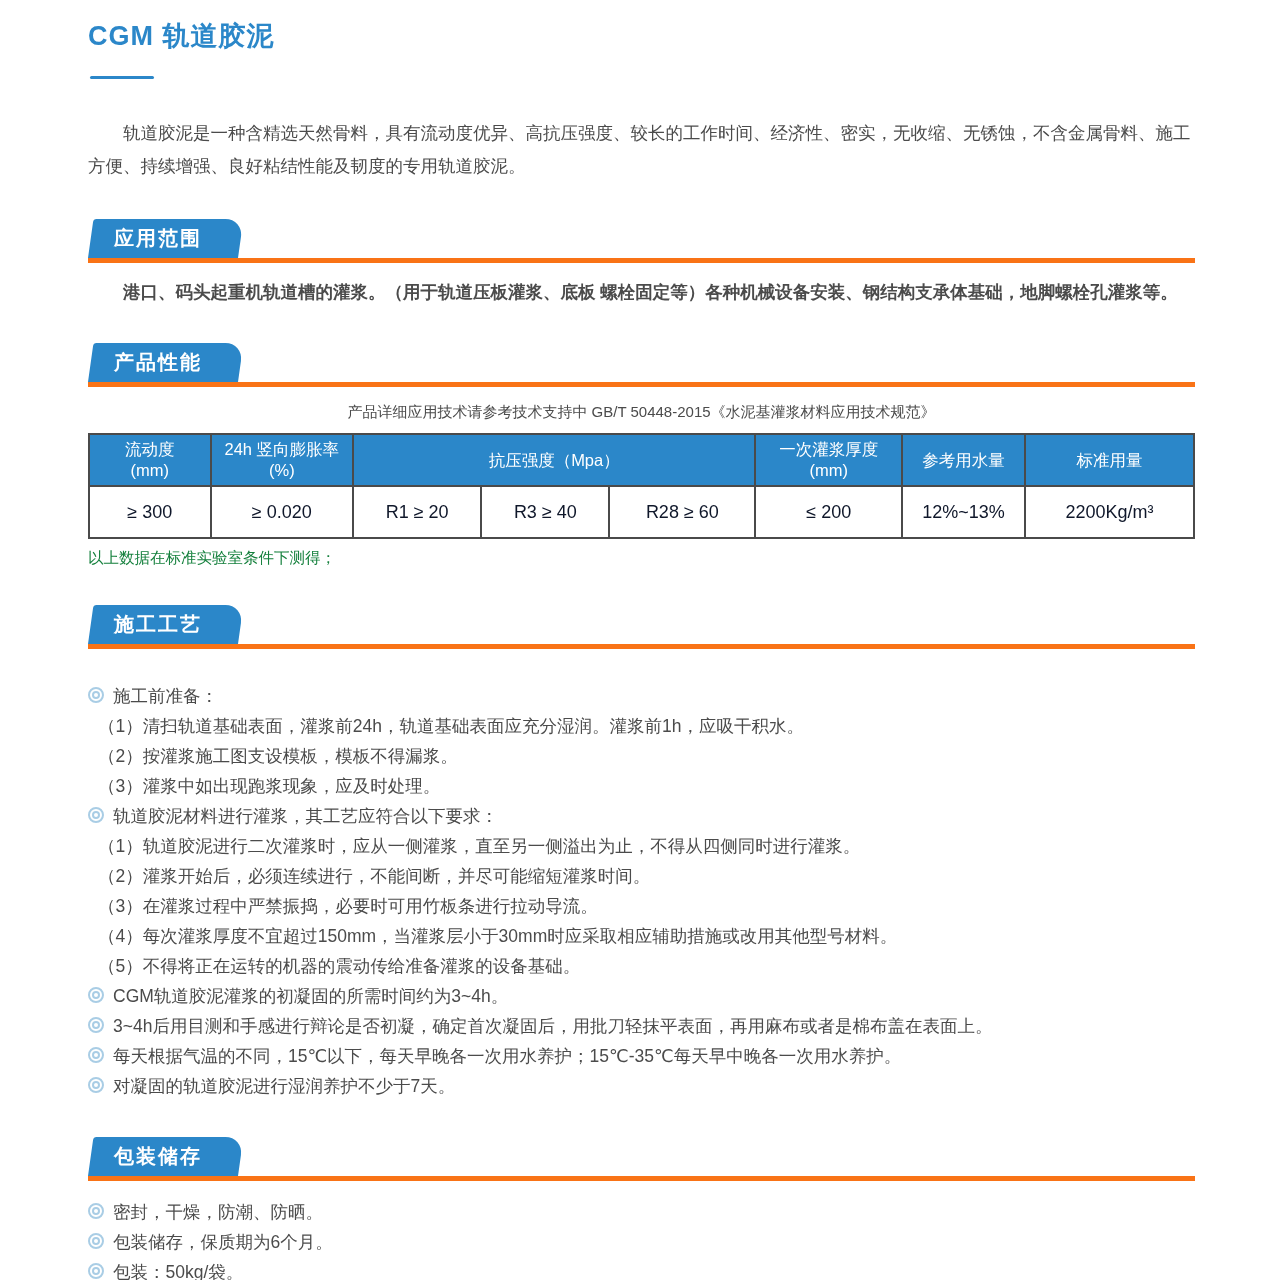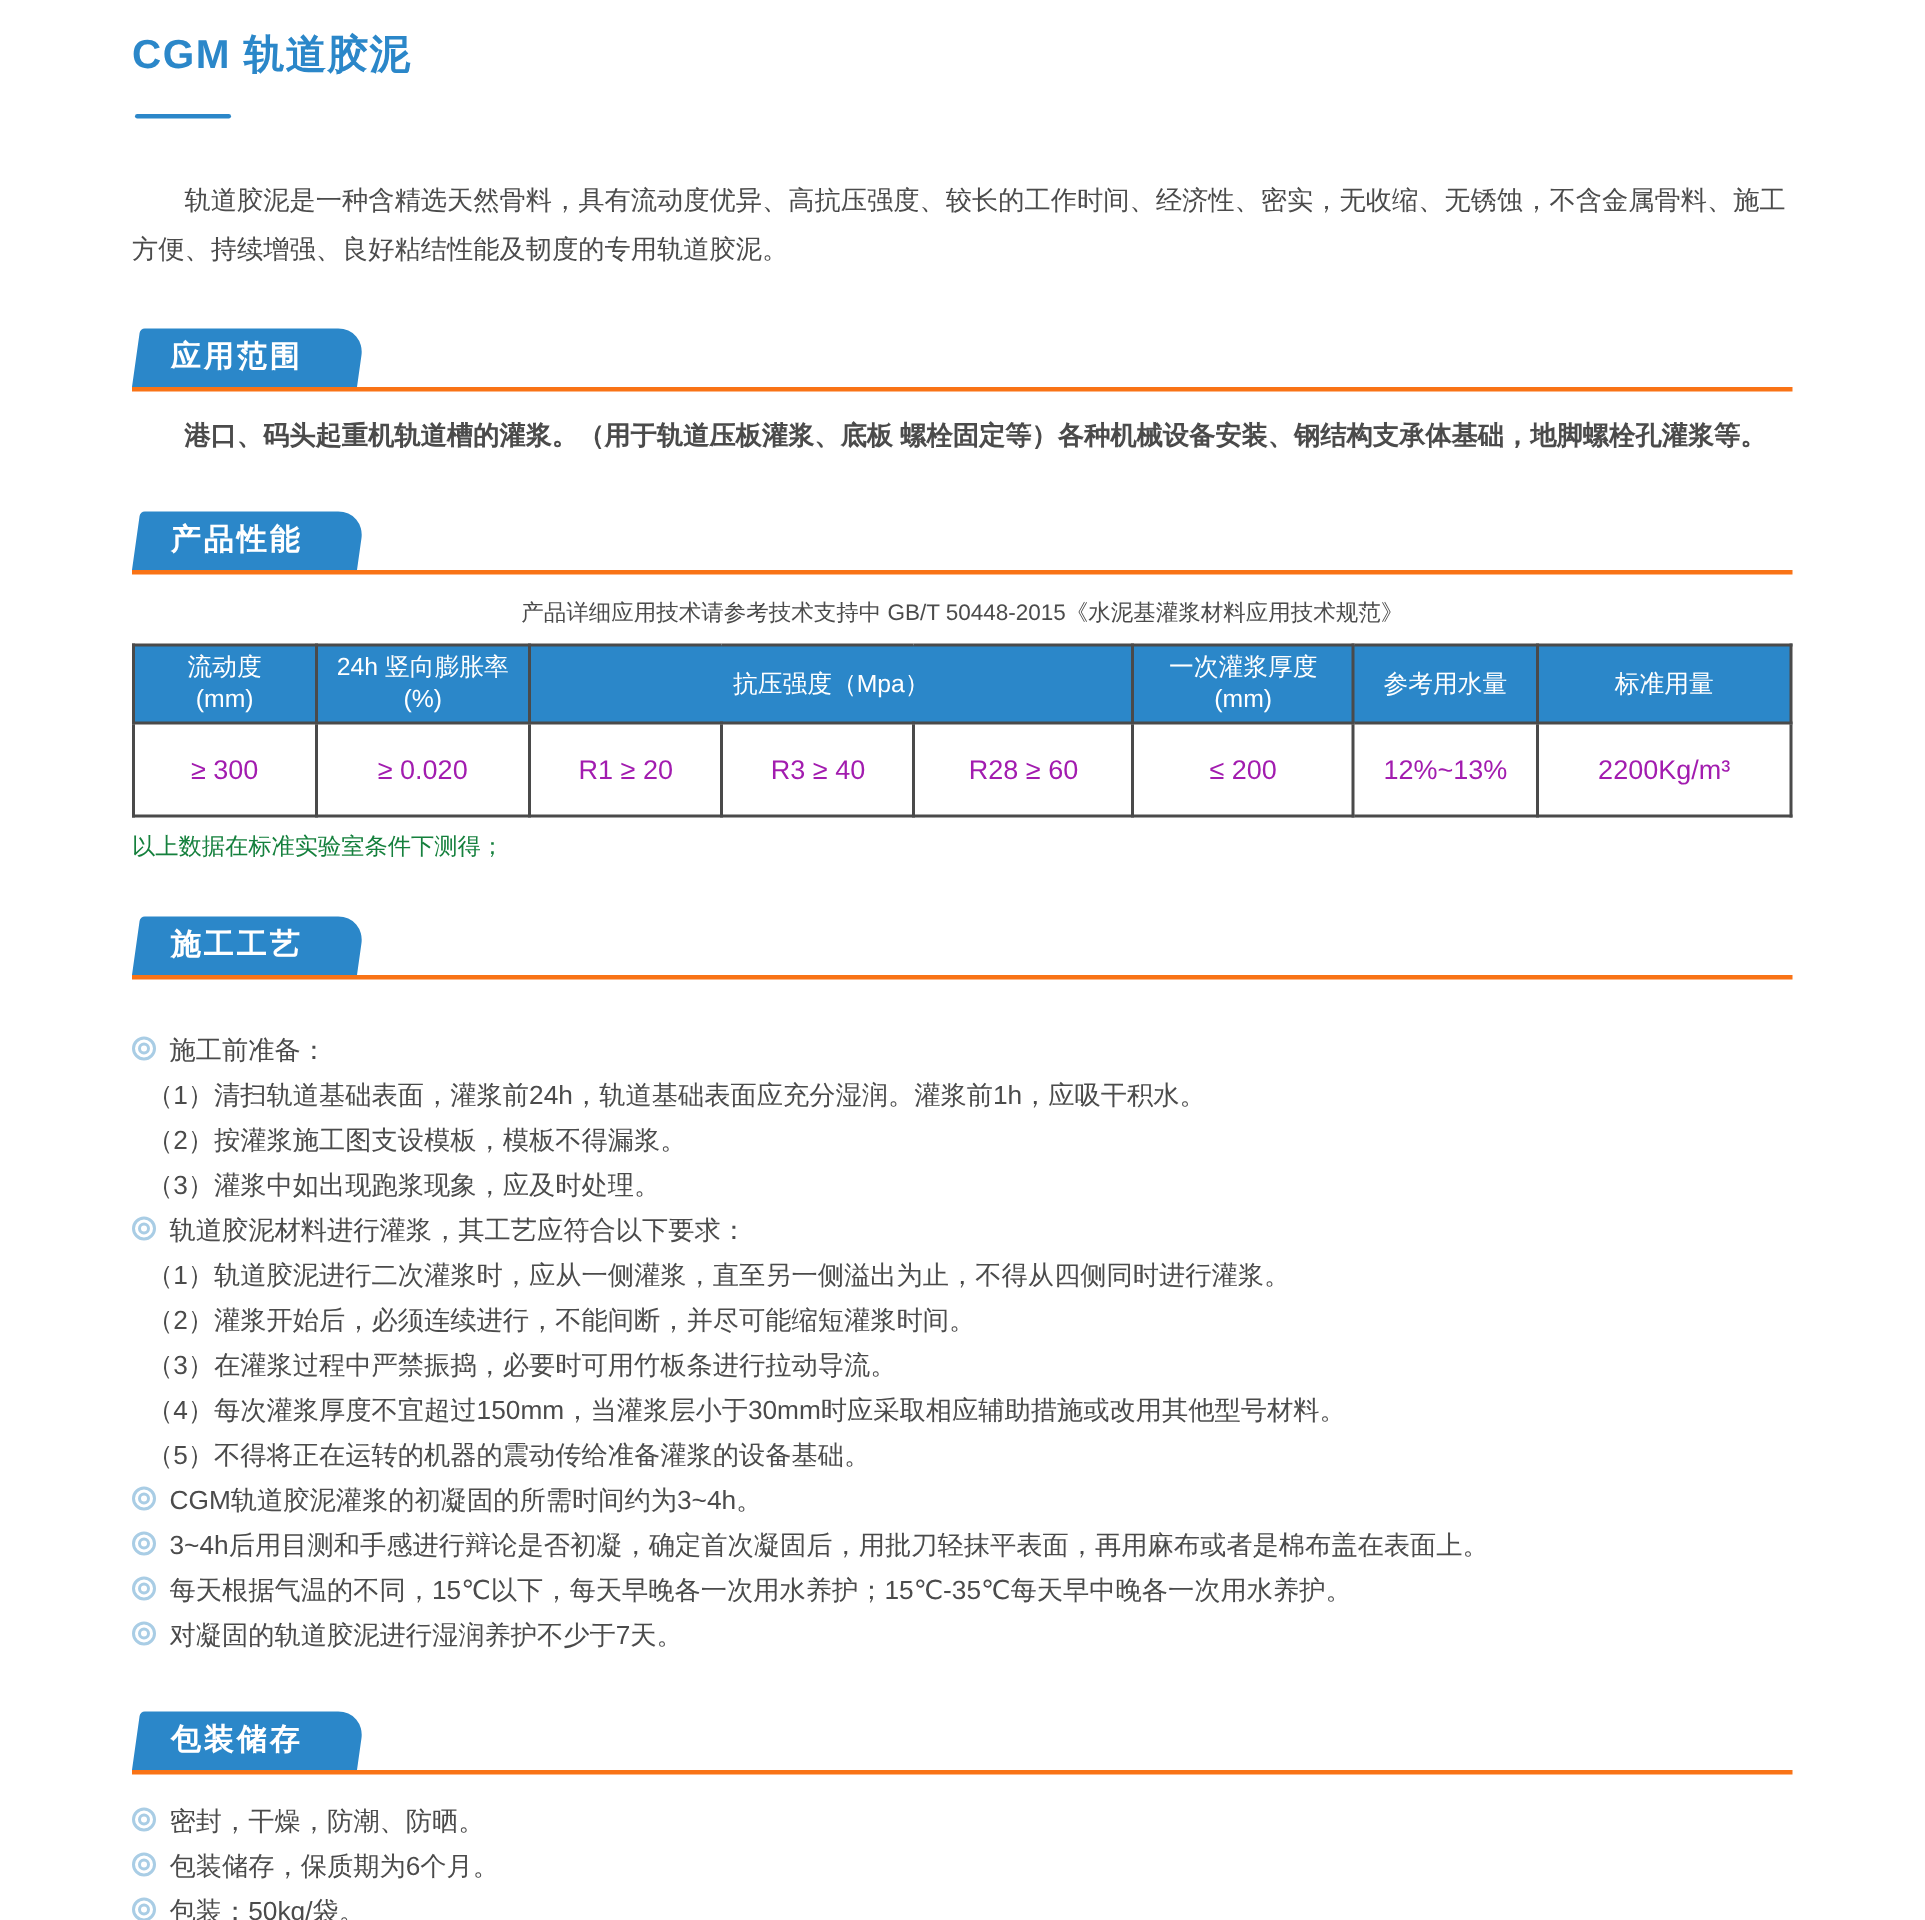--- a/index.html
+++ b/index.html
@@ -32,21 +32,21 @@
   .intro {
     margin-top: 38px;
     font-size: 17.5px;
     line-height: 33px;
     text-indent: 2em;
     color: #4b4b4b;
   }
 
   
   .section-head {
-    border-bottom: 3px solid #f97316;
+    border-bottom: 5px solid #f97316;
     line-height: 0;
   }
   .section-tab {
     position: relative;
     display: inline-block;
     padding: 9px 36px 8px 26px;
     line-height: 21px;
   }
   .section-tab::before {
     content: '';
@@ -96,23 +96,23 @@
     background: #2b87c9;
     color: #ffffff;
     font-weight: normal;
     font-size: 16.5px;
     line-height: 21px;
     height: 52px;
     padding: 4px 2px;
   }
   .perf-table td {
     background: #ffffff;
-    color: #a21caf;
+    color: #0f172a;
     font-size: 18px;
-    height: 62px;
+    height: 52px;
   }
   .table-note {
     margin-top: 9px;
     font-size: 15.5px;
     color: #15803d;
   }
 
   
   .proc-list { margin-top: 32px; list-style: none; }
   .proc-list li {

